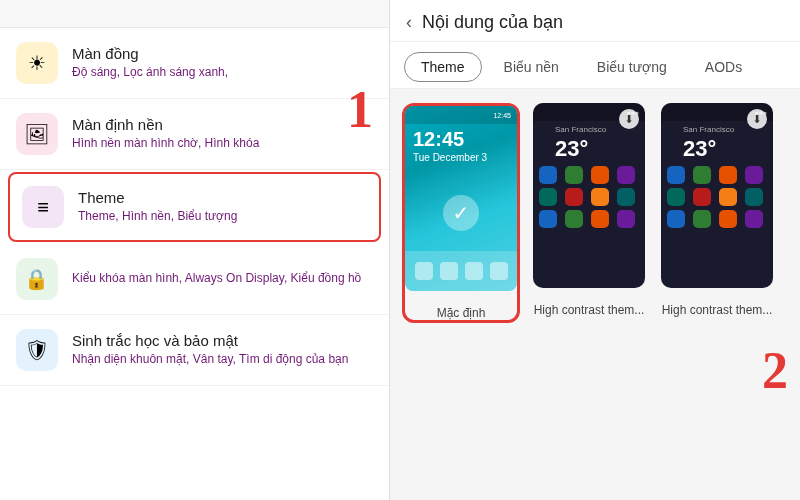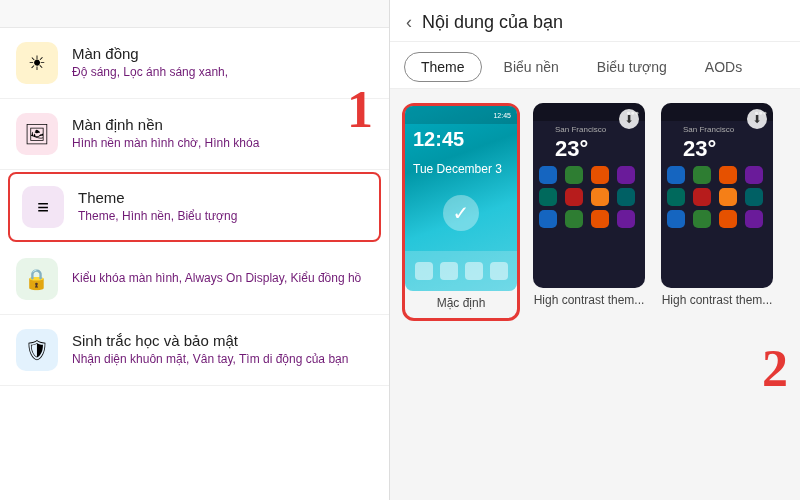--- a/index.html
+++ b/index.html
@@ -148,21 +148,21 @@
       width: 118px;
       flex-shrink: 0;
       display: flex;
       flex-direction: column;
       align-items: center;
     }
 
     .theme-card.selected-card {
       border: 3px solid #e53935;
       border-radius: 12px;
-      padding-bottom: 8px;
+      padding-bottom: 0;
     }
 
     .theme-preview {
       width: 112px;
       height: 185px;
       border-radius: 10px;
       overflow: hidden;
       position: relative;
     }
 
@@ -193,24 +193,24 @@
       position: absolute;
       top: 22px;
       left: 8px;
       color: white;
       font-size: 20px;
       font-weight: bold;
     }
 
     .preview-date {
       position: absolute;
-      top: 56px;
+      top: 46px;
       left: 8px;
       color: white;
-      font-size: 12px;
+      font-size: 10px;
       text-align: center;
     }
 
     .check-mark {
       position: absolute;
       bottom: 60px;
       left: 50%;
       transform: translateX(-50%);
       width: 36px;
       height: 36px;
@@ -308,21 +308,21 @@
       display: flex;
       align-items: center;
       justify-content: center;
       font-size: 11px;
       color: #333;
     }
 
     .theme-name {
       font-size: 12px;
       color: #444;
-      margin-top: 5px;
+      margin-top: 15px;
       text-align: center;
     }
 
     .step2-number {
       position: relative;
       margin-top: 8px;
       text-align: right;
       padding-right: 12px;
       font-size: 52px;
       font-weight: bold;

